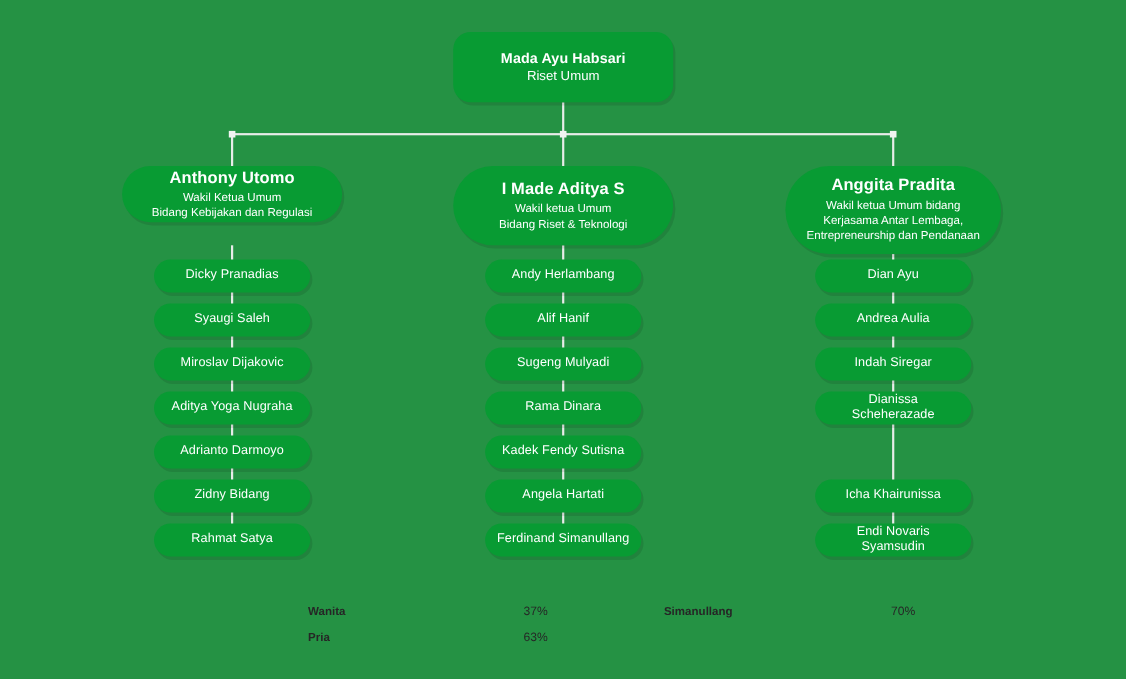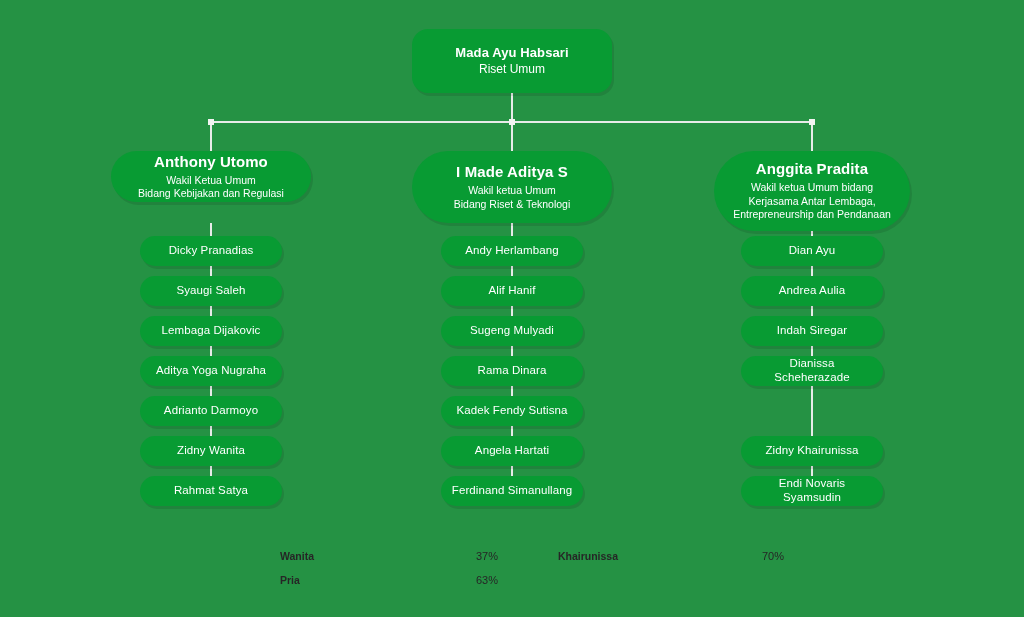--- a/index.html
+++ b/index.html
@@ -84,20 +84,21 @@
     z-index: 2;
   }
 
   
   .legend {
     position: absolute;
     left: 280px;
     top: 548px;
     width: 470px;
     display: flex;
+    gap: 48px;
     z-index: 4;
   }
 
   .legend-group {
     display: flex;
     flex-direction: column;
     gap: 9px;
   }
 
   .legend-row {
@@ -171,30 +172,30 @@
 
   <div class="conn conn-v" style="left:210px; top:223px; height:257px;"></div>
 
   <div class="node lvl2" style="left:140px; top:236px; width:142px;">
     <span class="name">Dicky Pranadias</span>
   </div>
   <div class="node lvl2" style="left:140px; top:276px; width:142px;">
     <span class="name">Syaugi Saleh</span>
   </div>
   <div class="node lvl2" style="left:140px; top:316px; width:142px;">
-    <span class="name">Lembaga Dijakovic</span>
+    <span class="name">Miroslav Dijakovic</span>
   </div>
   <div class="node lvl2" style="left:140px; top:356px; width:142px;">
     <span class="name">Aditya Yoga Nugraha</span>
   </div>
   <div class="node lvl2" style="left:140px; top:396px; width:142px;text-align:right;">
     <span class="name">Adrianto Darmoyo</span>
   </div>
   <div class="node lvl2" style="left:140px; top:436px; width:142px;">
-    <span class="name">Zidny Wanita</span>
+    <span class="name">Zidny Bidang</span>
   </div>
   <div class="node lvl2" style="left:140px; top:476px; width:142px;">
     <span class="name">Rahmat Satya</span>
   </div>
 
   <div class="node lvl1" style="left:412px; top:151px; height:72px;">
     <span class="name">I Made Aditya S</span>
     <span class="role">Wakil ketua Umum</span>
     <span class="role">Bidang Riset &amp; Teknologi</span>
   </div>
@@ -238,21 +239,21 @@
   <div class="node lvl2" style="left:741px; top:276px; width:142px;">
     <span class="name">Andrea Aulia</span>
   </div>
   <div class="node lvl2" style="left:741px; top:316px; width:142px;">
     <span class="name">Indah Siregar</span>
   </div>
   <div class="node lvl2" style="left:741px; top:356px; width:142px;">
     <span class="name">Dianissa Scheherazade</span>
   </div>
   <div class="node lvl2" style="left:741px; top:436px; width:142px;">
-    <span class="name">Zidny Khairunissa</span>
+    <span class="name">Icha Khairunissa</span>
   </div>
   <div class="node lvl2" style="left:741px; top:476px; width:142px;">
     <span class="name">Endi Novaris Syamsudin</span>
   </div>
 
   <div class="legend">
 
     <div class="legend-group group-a">
       <div class="legend-row">
         <span class="legend-label">Wanita</span>
@@ -265,21 +266,21 @@
         <span class="legend-label">Pria</span>
         <span class="legend-track">
           <span class="legend-bar" style="width:80px;"></span>
         </span>
         <span class="legend-value">63%</span>
       </div>
     </div>
 
     <div class="legend-group group-b">
       <div class="legend-row">
-        <span class="legend-label">Khairunissa</span>
+        <span class="legend-label">Simanullang</span>
         <span class="legend-track">
           <span class="legend-bar" style="width:103px;"></span>
         </span>
         <span class="legend-value">70%</span>
       </div>
     </div>
 
   </div>
 
 </div>

